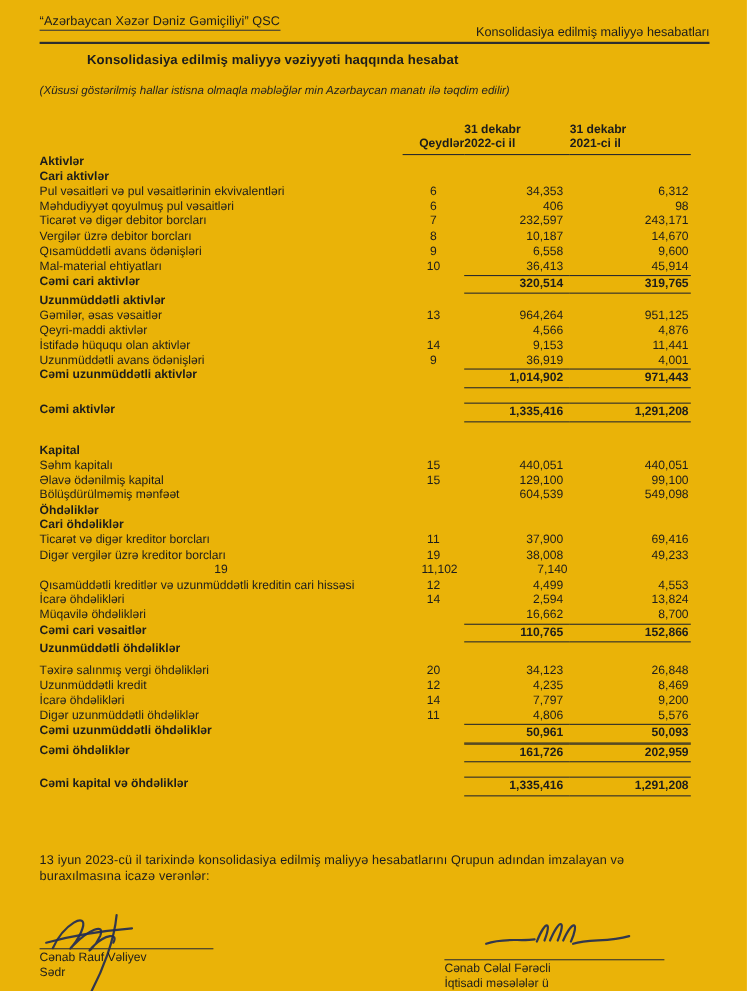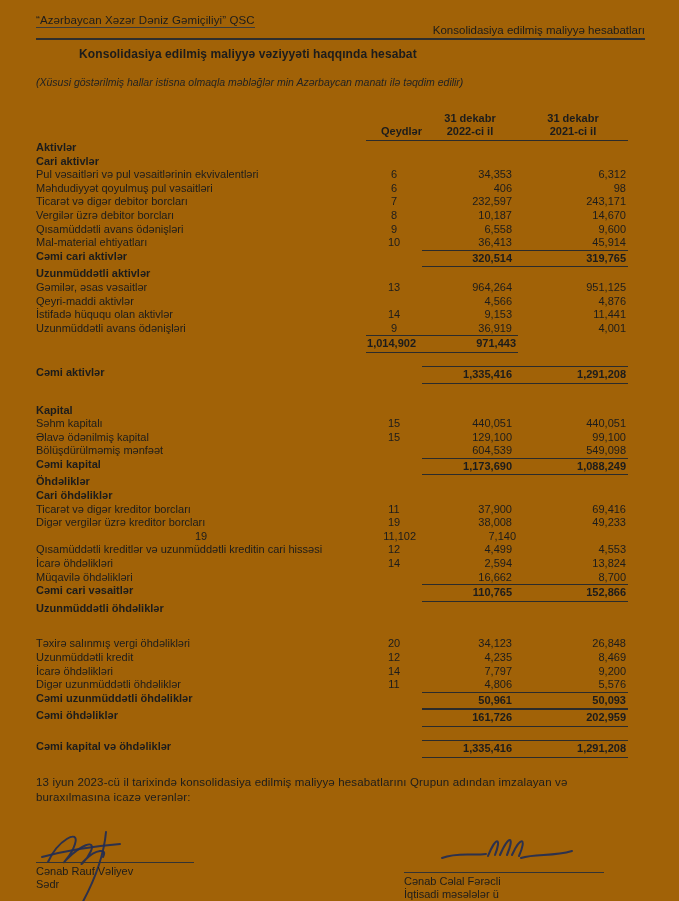--- a/index.html
+++ b/index.html
@@ -4,21 +4,21 @@
 <style>
   * { margin:0; padding:0; box-sizing:border-box; }
   html,body { width:679px; height:901px; }
   body {
     font-family:"Liberation Sans", sans-serif;
     background:#fdfdfb;
     color:#1c1c1c;
     overflow:hidden;
     position:relative;
   }
-  .page { position:absolute; inset:0; padding:14px 34px 0 36px; background:#a16207; }
+  .page { position:absolute; inset:0; padding:14px 34px 0 36px; background:#eab308; }
 
   
   .doc-top {
     display:flex; justify-content:space-between; align-items:flex-end;
     border-bottom:2px solid #2e2e2e; padding-bottom:2px;
   }
   .company {
     font-size:11.5px; letter-spacing:.1px;
     border-bottom:1px solid #3a3a3a; padding-bottom:1px;
     margin-bottom:8px; align-self:flex-start;
@@ -30,38 +30,38 @@
 
   
   .fintable { margin-top:24px; width:592px; }
   .thead, .row { display:grid; grid-template-columns:330px 56px 96px 110px; }
   .thead { align-items:end; }
   .th {
     font-weight:bold; font-size:11px; line-height:13px;
     border-bottom:1.3px solid #2b2b2b; padding-bottom:2px;
   }
   .th.note-h { text-align:right; }
-  .th.date-h { text-align:center; }
+  .th.date-h { text-align:left; }
   .th.date-h span { display:inline-block; width:62px; }
 
   .row { line-height:13.6px; font-size:11px; }
   .cell-label { white-space:nowrap; overflow:visible; }
   .cell-note  { text-align:center; }
   .c-val      { text-align:right; }
   .cell-v1    { padding-right:6px; }
   .cell-v2    { padding-right:2px; }
 
   .row.section .cell-label { font-weight:bold; }
   .row.total  .cell-label  { font-weight:bold; }
   .row.total  .c-val {
     font-weight:bold;
     border-top:1px solid #2b2b2b; border-bottom:1px solid #2b2b2b;
     padding-top:1px; padding-bottom:1px;
   }
-  .row.gap-sm { margin-top:22px; }
+  .row.gap-sm { margin-top:6px; }
   .row.gap-md { margin-top:13px; }
   .row.gap-lg { margin-top:20px; }
 
   
   .footer { position:absolute; left:36px; right:34px; top:775px; }
   .signoff { font-size:11.5px; line-height:15px; letter-spacing:.15px; }
 
   .sign-block { position:absolute; }
   .sign-left  { left:36px;  top:862px; width:158px; }
   .sign-right { left:404px; top:872px; width:200px; }
@@ -190,20 +190,21 @@
   </div>
 
   <div class="row item">
     <div class="cell-label">Uzunmüddətli avans ödənişləri</div>
     <div class="cell-note">9</div>
     <div class="c-val cell-v1">36,919</div>
     <div class="c-val cell-v2">4,001</div>
   </div>
 
   <div class="row total">
+    <div class="cell-label">Cəmi uzunmüddətli aktivlər</div>
     <div class="cell-note"></div>
     <div class="c-val cell-v1">1,014,902</div>
     <div class="c-val cell-v2">971,443</div>
   </div>
 
   <div class="row total gap-md">
     <div class="cell-label">Cəmi aktivlər</div>
     <div class="cell-note"></div>
     <div class="c-val cell-v1">1,335,416</div>
     <div class="c-val cell-v2">1,291,208</div>
@@ -230,26 +231,20 @@
     <div class="c-val cell-v2">99,100</div>
   </div>
 
   <div class="row item">
     <div class="cell-label">Bölüşdürülməmiş mənfəət</div>
     <div class="cell-note"></div>
     <div class="c-val cell-v1">604,539</div>
     <div class="c-val cell-v2">549,098</div>
   </div>
 
-  <div class="row total">
-    <div class="cell-label">Cəmi kapital</div>
-    <div class="cell-note"></div>
-    <div class="c-val cell-v1">1,173,690</div>
-    <div class="c-val cell-v2">1,088,249</div>
-  </div>
 
   <div class="row section">
     <div class="cell-label">Öhdəliklər</div>
     <div class="cell-note"></div>
     <div class="c-val cell-v1"></div>
     <div class="c-val cell-v2"></div>
   </div>
 
   <div class="row section">
     <div class="cell-label">Cari öhdəliklər</div>

